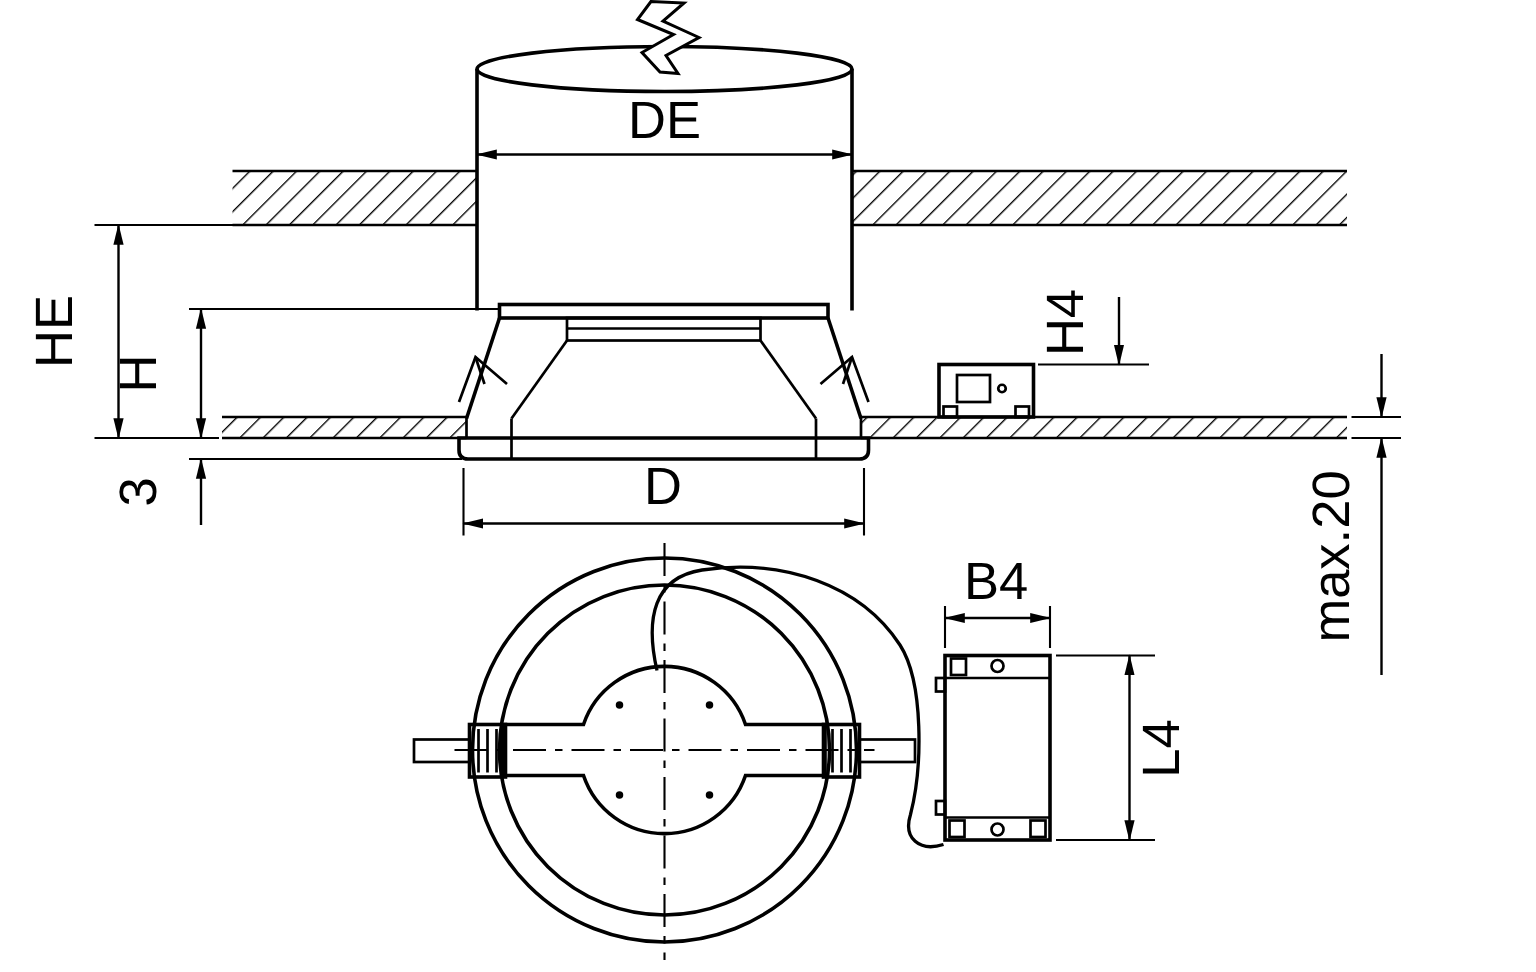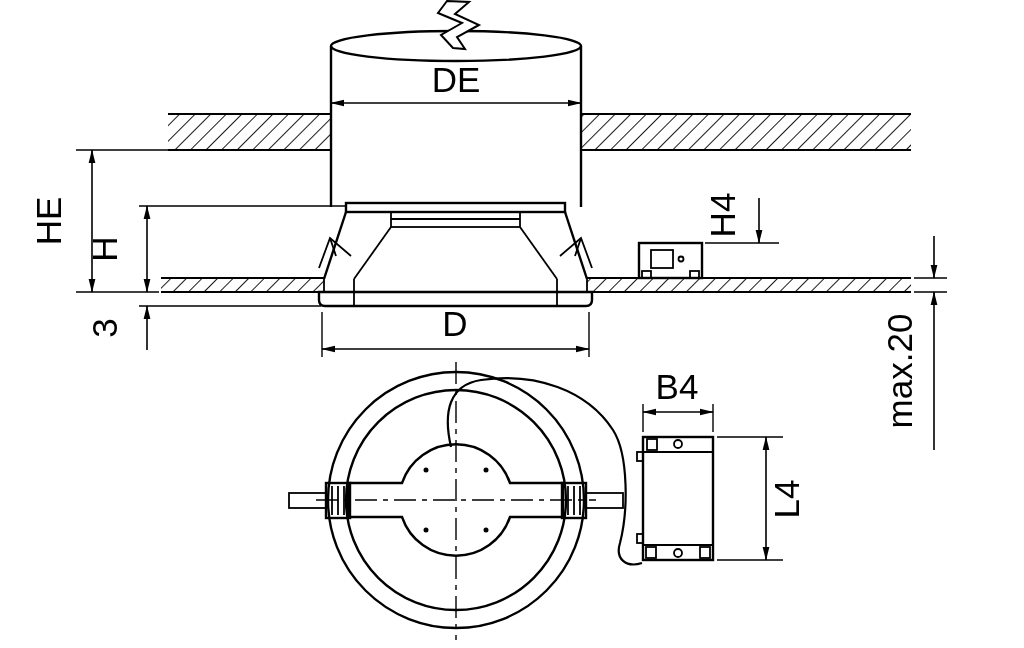--- a/index.html
+++ b/index.html
@@ -9,21 +9,20 @@
     height: 648px;
     background: #ffffff;
     overflow: hidden;
     font-family: "Liberation Sans", sans-serif;
   }
   #stage {
     position: relative;
     width: 960px;
     height: 648px;
     background: #ffffff;
-    margin-left: 13px;
   }
   svg { display: block; }
   .outline { stroke: #000; fill: none; stroke-width: 2.4; }
   .thin    { stroke: #000; fill: none; stroke-width: 1.8; }
   .ext     { stroke: #000; fill: none; stroke-width: 1.4; }
   .dimline { stroke: #000; fill: none; stroke-width: 1.6; }
   .center  { stroke: #000; fill: none; stroke-width: 1.4; stroke-dasharray: 22 6 5 6; }
   .dim {
     font-family: "Liberation Sans", sans-serif;
     font-size: 35px;

